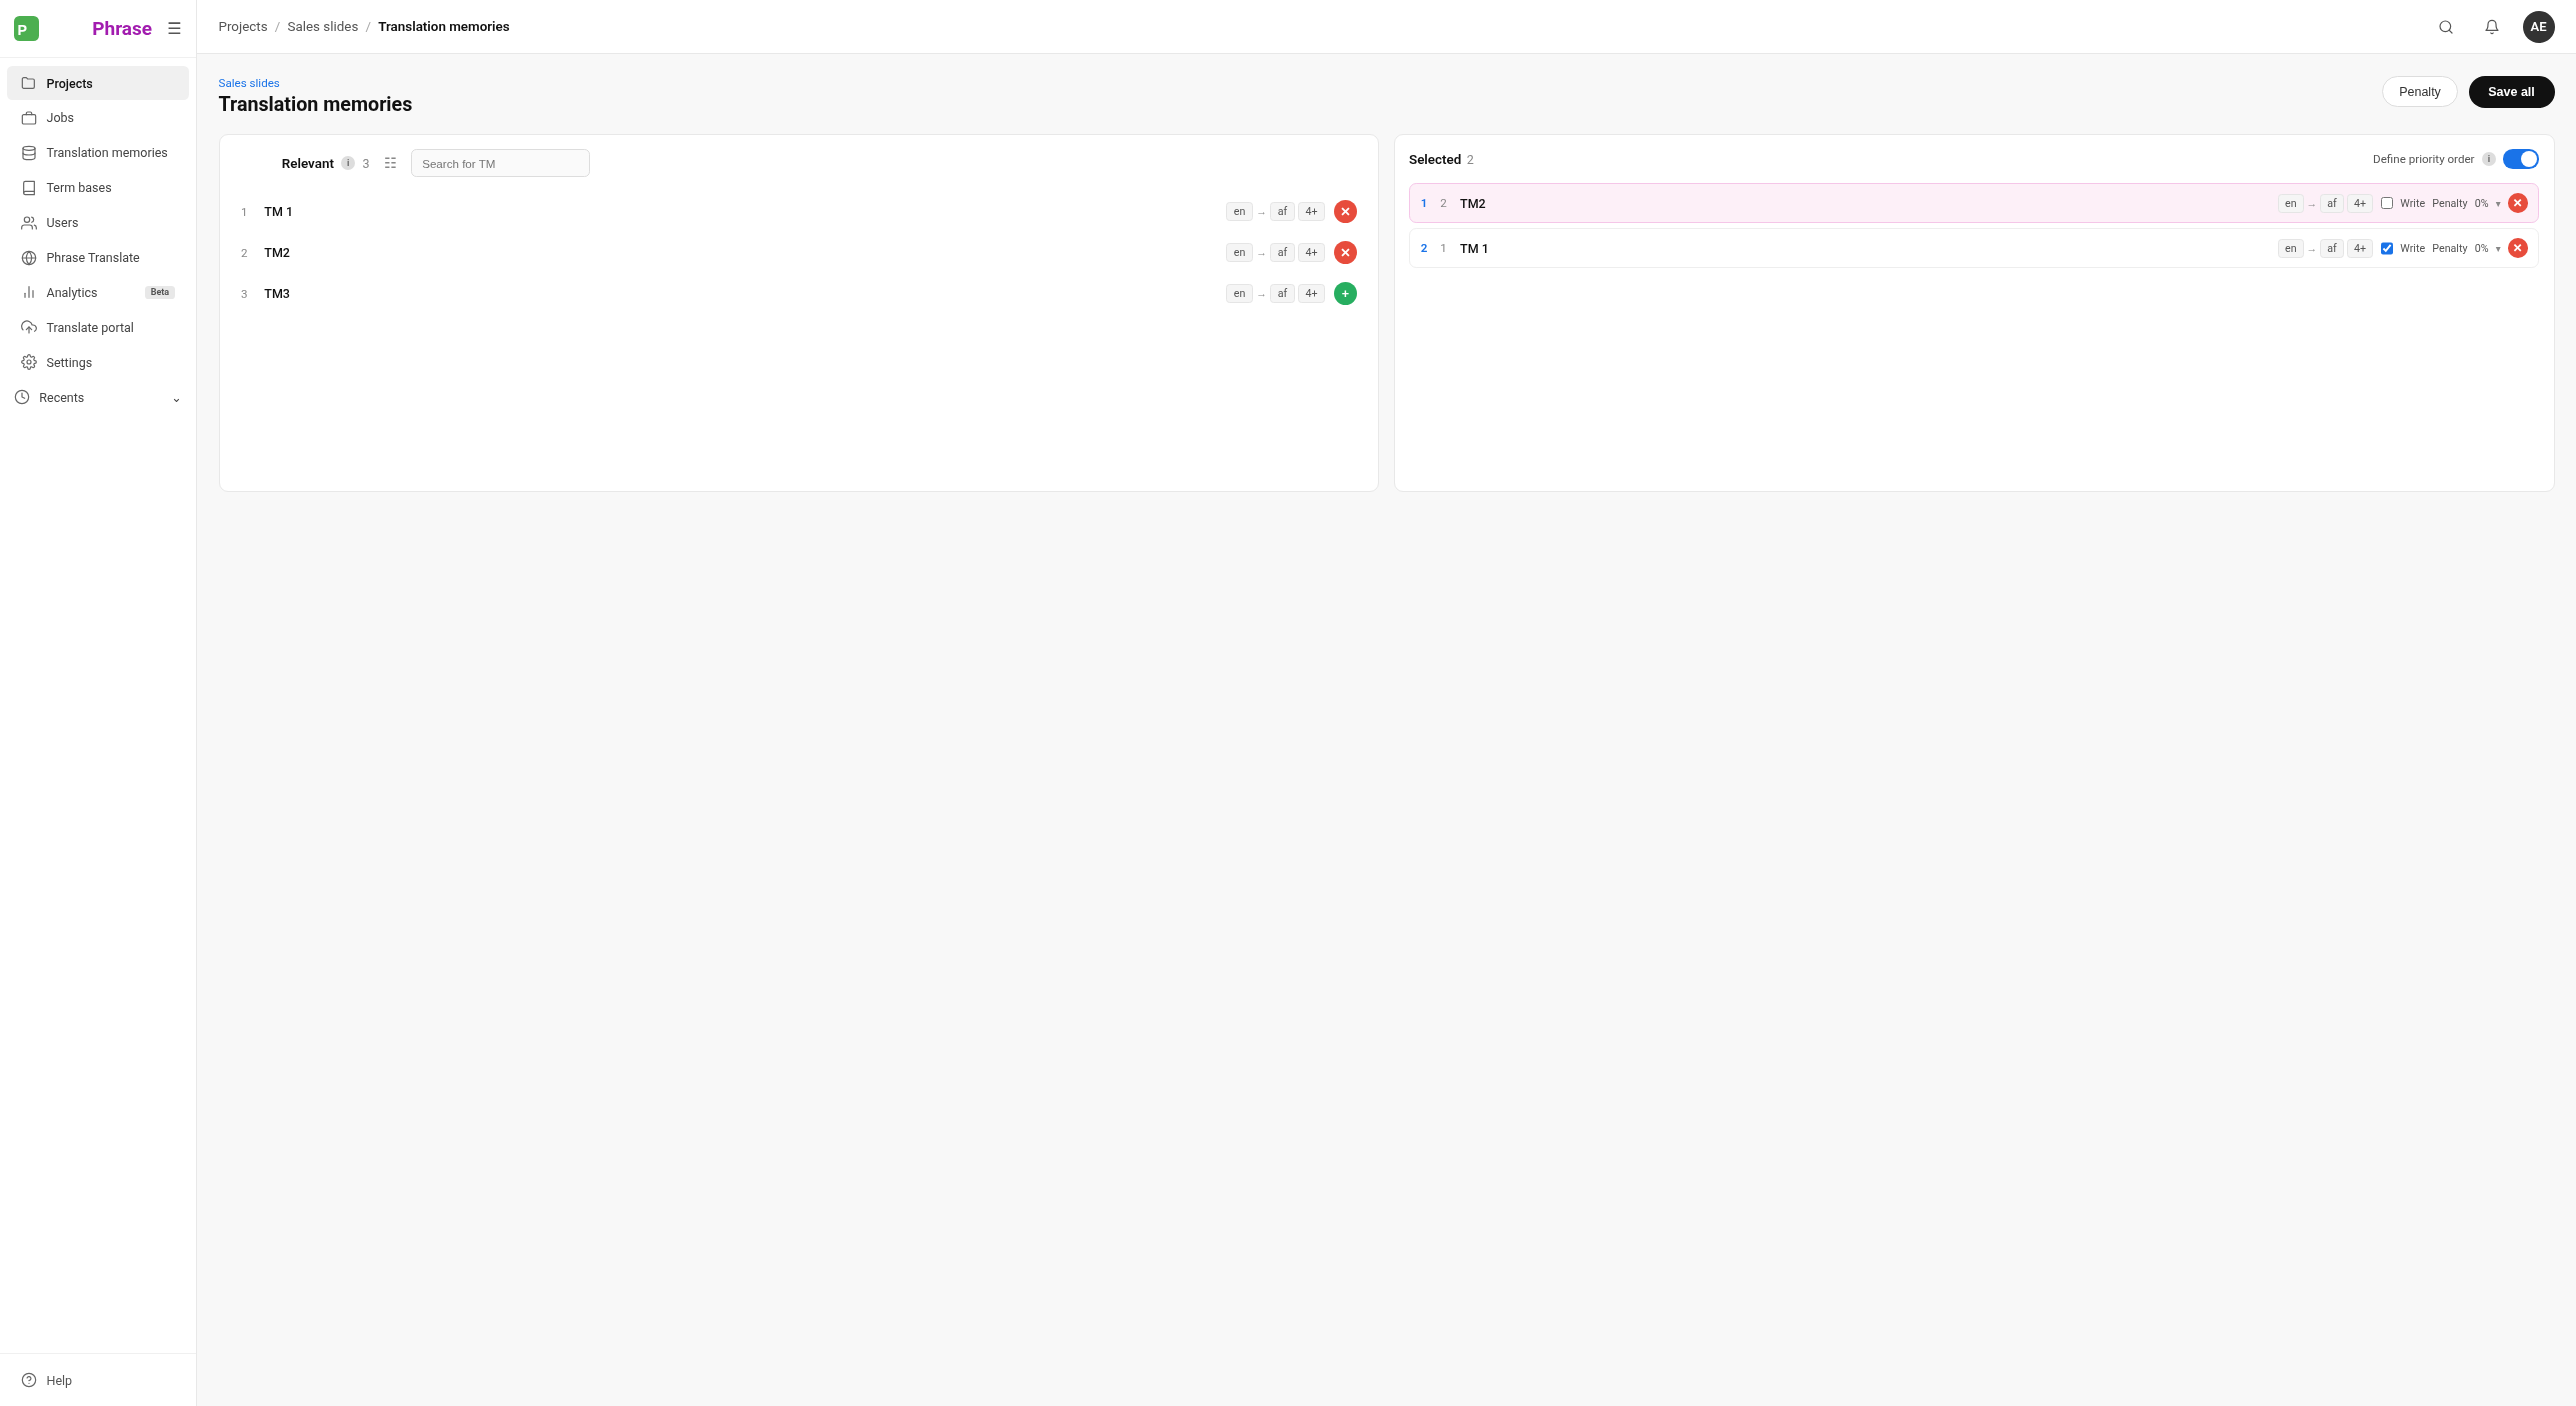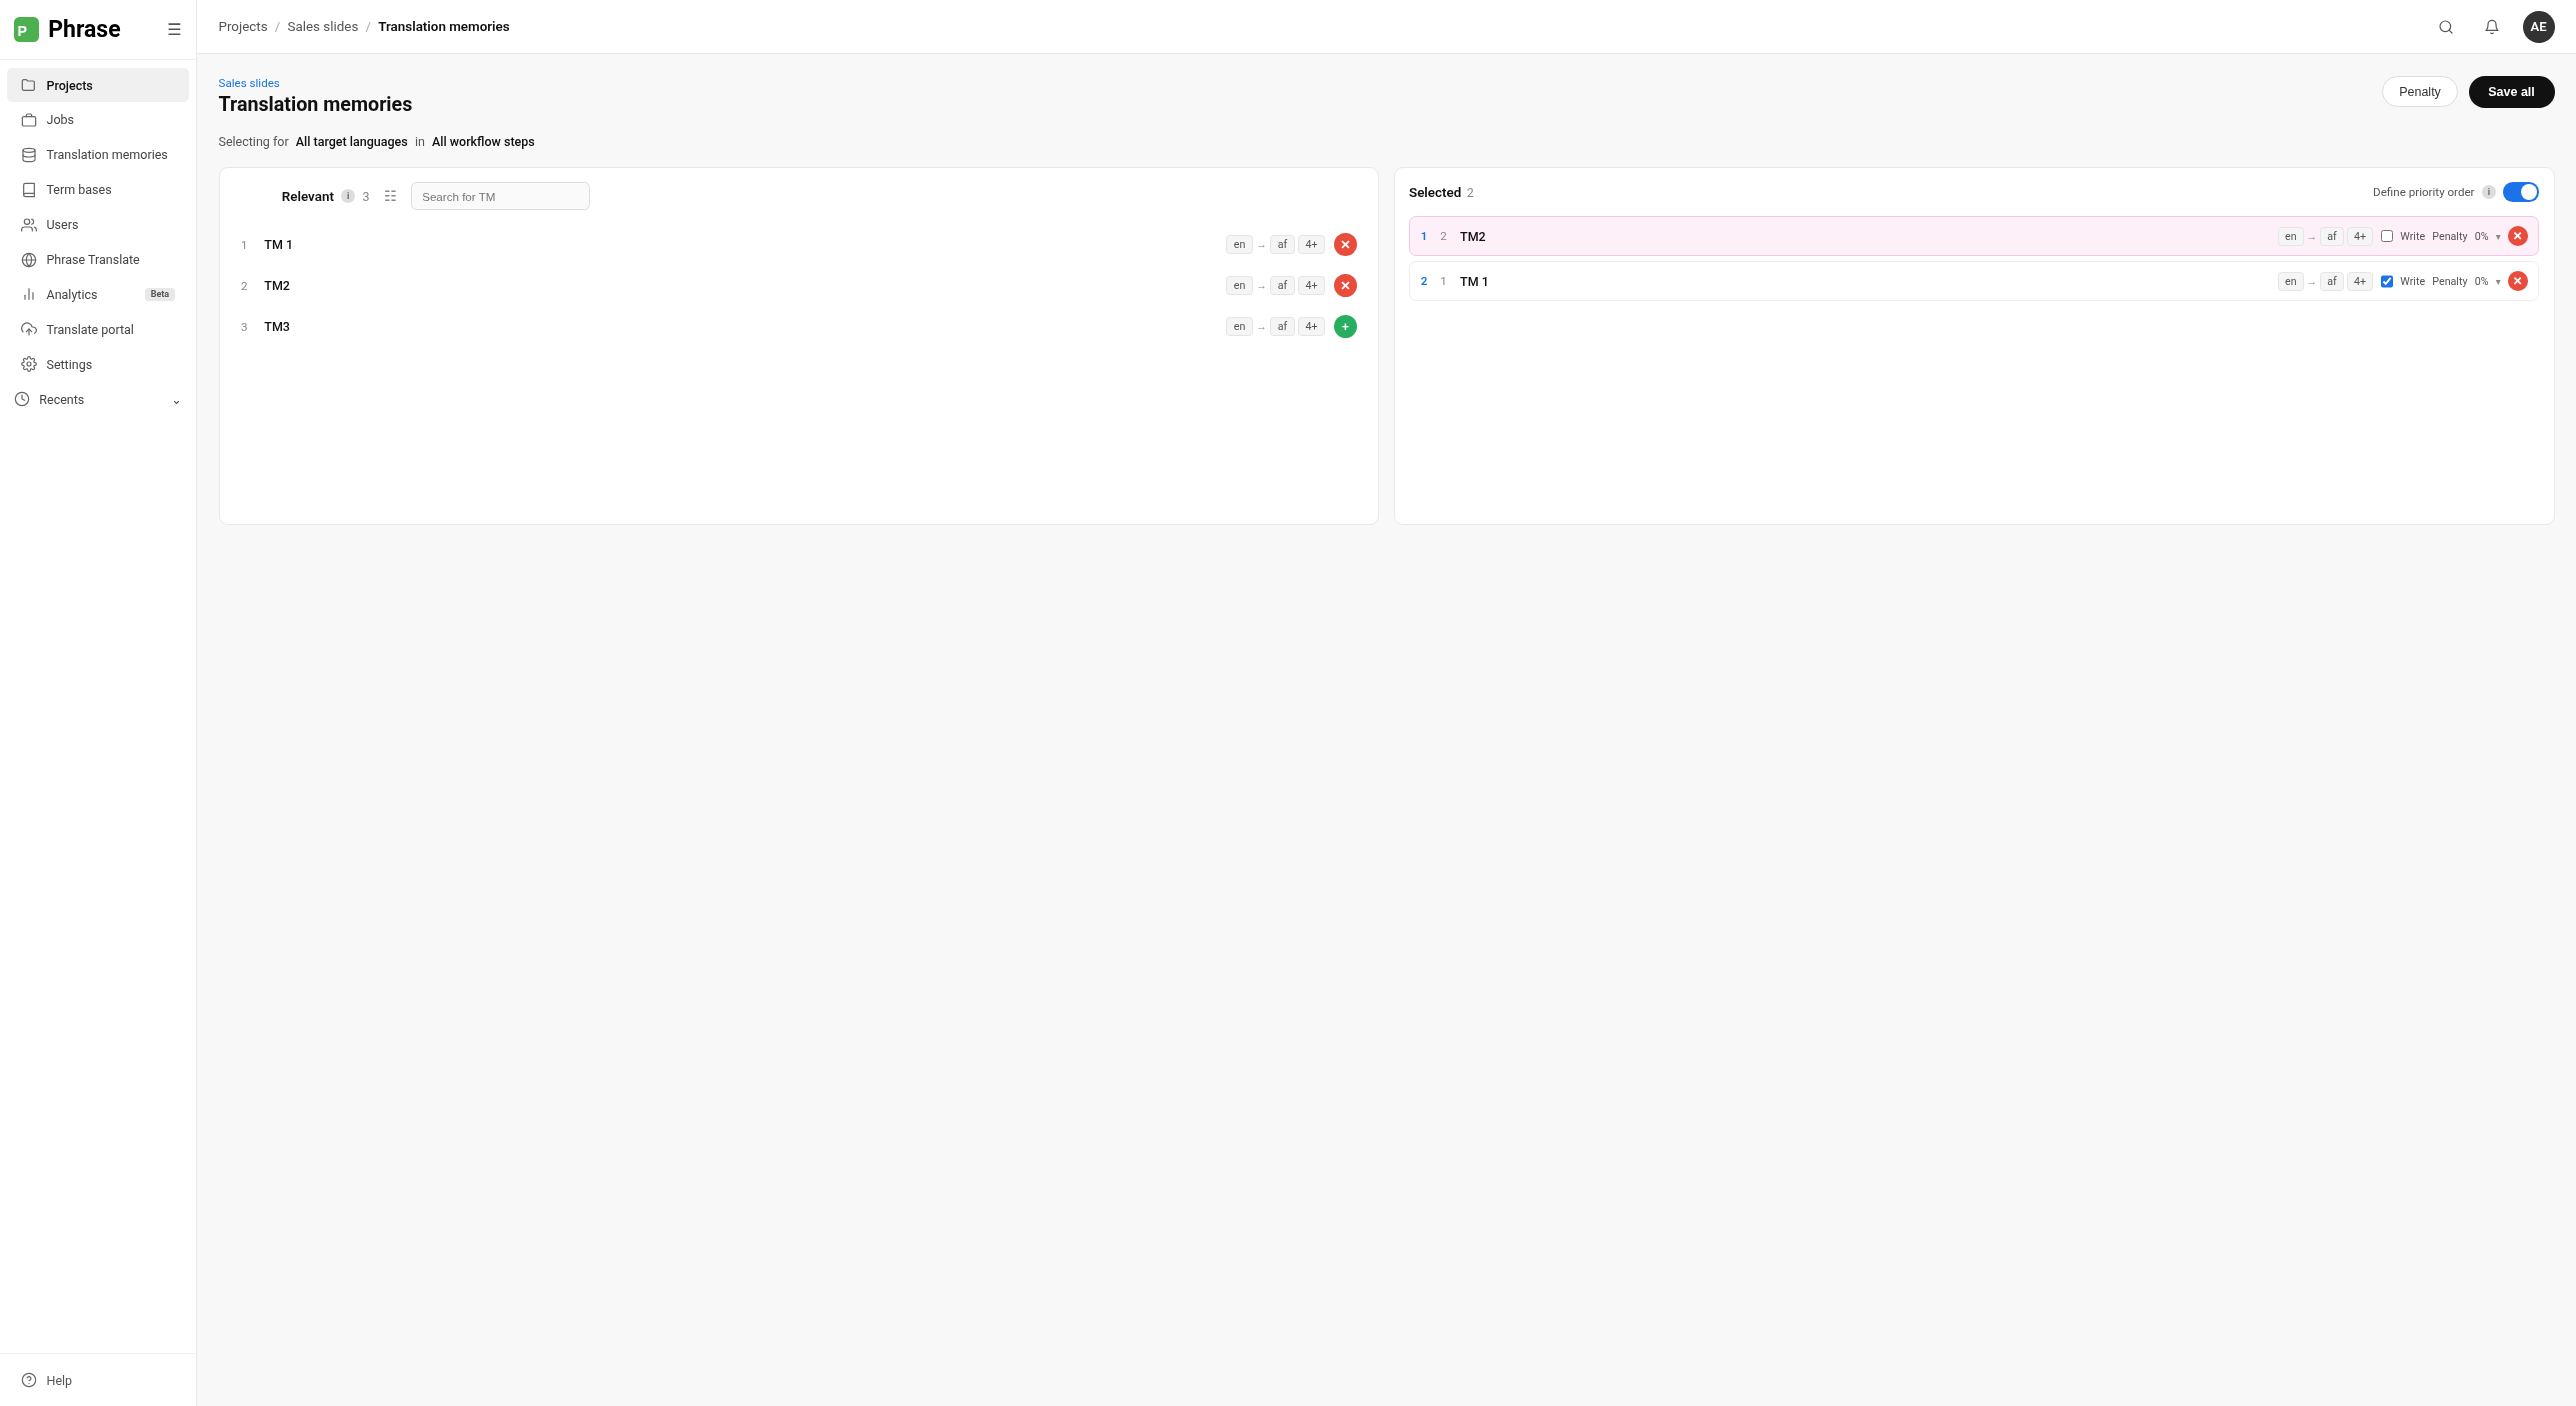--- a/index.html
+++ b/index.html
@@ -2,21 +2,21 @@
 <html style="font-size:14.3px"><head>
   <meta charset="utf-8">
   <style>
     * { box-sizing: border-box; margin: 0; padding: 0; }
     body { font-family: -apple-system, BlinkMacSystemFont, 'Segoe UI', Roboto, sans-serif; background: #f5f5f5; display: flex; height: 100vh; overflow: hidden; font-size: 12.5px; color: #222; }
 
     
     .sidebar { width: 197px; background: #fff; border-right: 0.9px solid #e8e8e8; display: flex; flex-direction: column; flex-shrink: 0; }
     .sidebar-logo { display: flex; align-items: center; padding: 16px 14.3px; gap: 9px; border-bottom: 0.9px solid #f0f0f0; }
     .sidebar-logo-icon { width: 25px; height: 25px; }
-    .sidebar-logo-text { font-size: 23px; font-weight: 700; color: #000000; }
+    .sidebar-logo-text { font-size: 19px; font-weight: 700; color: #a21caf; margin-left: 44px; }
     .sidebar-menu-toggle { margin-left: auto; cursor: pointer; color: #555; font-size: 16px; }
 
     .sidebar-nav { flex: 1; padding: 7.2px 0; overflow-y: auto; }
     .sidebar-item { display: flex; align-items: center; gap: 9px; padding: 9px 14.3px; cursor: pointer; border-radius: 5.4px; margin: 0.9px 7.2px; color: #444; font-size: 12.5px; }
     .sidebar-item.active { background: #f0f0f0; font-weight: 500; color: #111; }
     .sidebar-item-icon { width: 16px; height: 16px; flex-shrink: 0; color: #666; }
     .sidebar-badge { background: #e8e8e8; color: #555; font-size: 9px; font-weight: 700; padding: 1.8px 5.4px; border-radius: 3.6px; margin-left: auto; }
 
     .sidebar-footer { padding: 10.7px 14.3px; border-top: 0.9px solid #f0f0f0; }
     .sidebar-footer-item { display: flex; align-items: center; gap: 9px; padding: 7.2px 7.2px; cursor: pointer; border-radius: 5.4px; color: #555; font-size: 12.5px; }
@@ -255,26 +255,20 @@
       <div class="page-header-left">
         <div class="page-header-subtitle">Sales slides</div>
         <div class="page-header-title">Translation memories</div>
       </div>
       <div class="page-header-actions">
         <button class="btn-cancel">Penalty</button>
         <button class="btn-save">Save all</button>
       </div>
     </div>
 
-    <div class="selecting-bar">
-      <span>Selecting for</span>
-      <span class="selecting-bar-value">All target languages</span>
-      <span>in</span>
-      <span class="selecting-bar-value">All workflow steps</span>
-    </div>
 
     <div class="panels">
 
       <div class="panel-left">
         <div class="panel-header">
           <span class="panel-header-title">Relevant</span>
           <span class="info-icon">i</span>
           <span class="panel-header-count">3</span>
           <span class="panel-header-filter" style="margin-left:7.2px;">☷</span>
           <input class="search-input" style="margin-left: 7.2px; max-width: 179px; padding-left: 10px;" placeholder="Search for TM">

